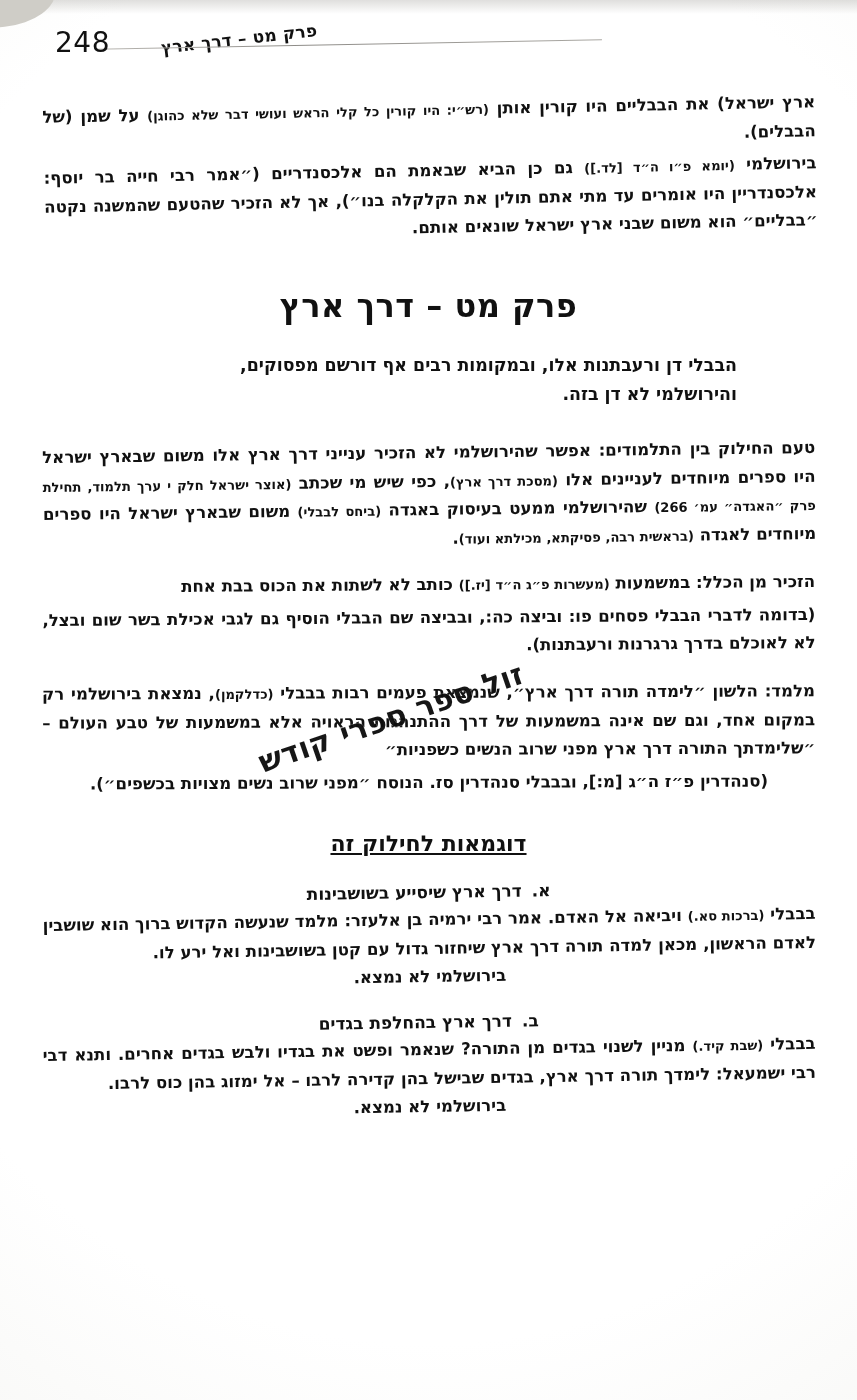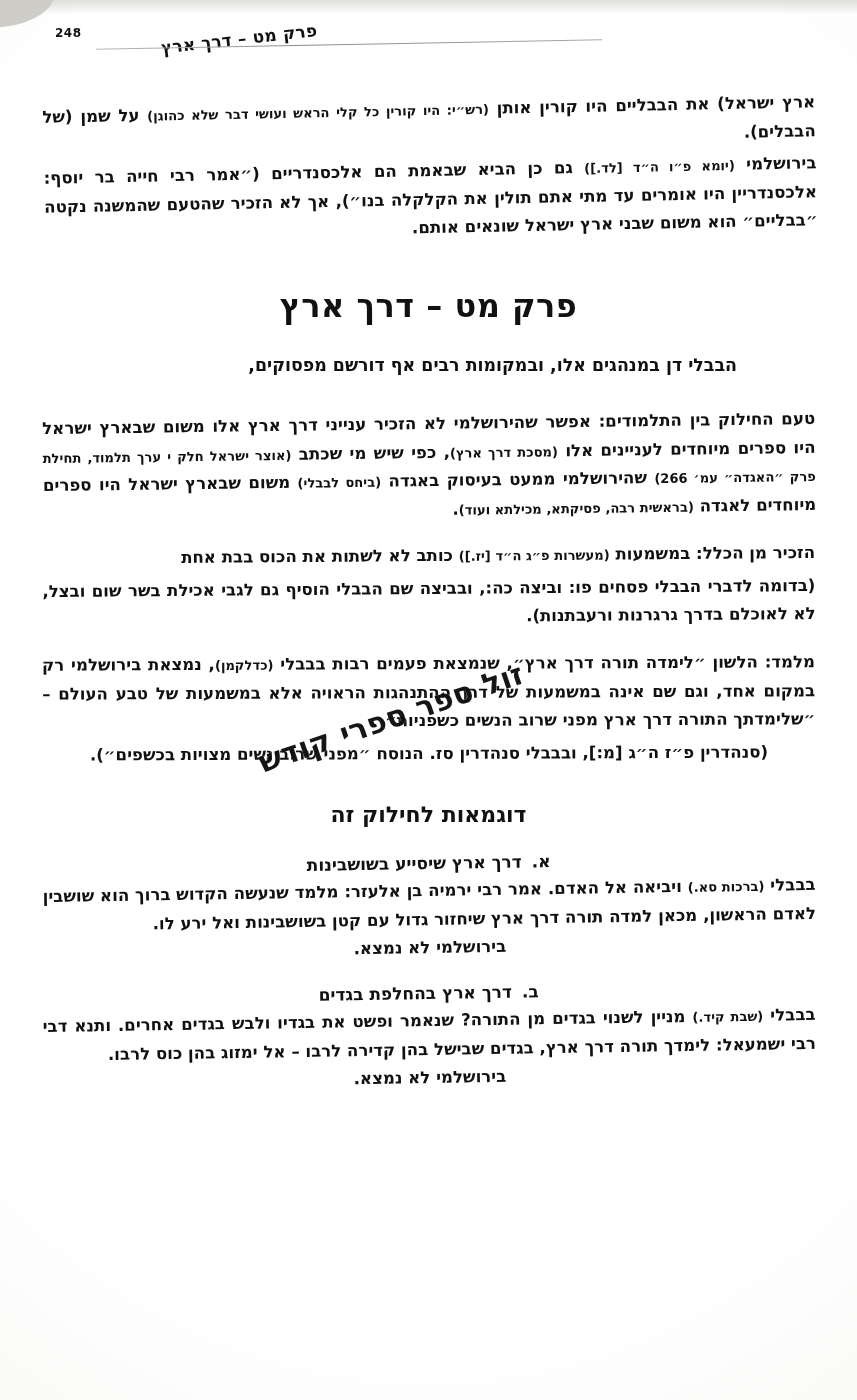--- a/index.html
+++ b/index.html
@@ -74,22 +74,22 @@
     right: 255px;
     top: 30px;
     height: 1px;
     background: linear-gradient(to right, #b9b7b2, #8e8c88 40%, #a9a7a2);
     transform: rotate(-1.1deg);
   }
   .runhead-folio {
     position: absolute;
     left: 55px;
     top: 12px;
-    font-size: 12px;
-    font-weight: 700;
+    font-size: 28px;
+    font-weight: 400;
     letter-spacing: 0.5px;
   }
 
   
   .column {
     position: absolute;
     top: 96px;
     right: 42px;
     left: 42px;
   }
@@ -139,20 +139,21 @@
     text-align: justify;
     margin: 0 78px 30px 78px;
   }
   .lede .tailline { display: block; text-align: right; }
 
   .section-title {
     text-align: center;
     font-size: 22px;
     font-weight: 800;
     margin: 34px 0 26px 0;
+    text-decoration: underline;
   }
 
   
   .item-head {
     font-size: 17px;
     font-weight: 800;
     text-align: center;
     margin: 0 0 4px 0;
   }
   .item-head .marker { margin-left: 10px; }
@@ -199,21 +200,22 @@
   <div class="column">
 
     <div class="blk skew-a">
       <p class="para"><span>ארץ ישראל) את הבבליים היו קורין אותן </span><span class="cite">(רש״י: היו קורין כל קלי הראש ועושי דבר שלא כהוגן)</span><span> על שמן (של הבבלים).</span></p>
       <p class="para"><span class="b">בירושלמי </span><span class="cite">(יומא פ״ו ה״ד [לד.])</span><span> גם כן הביא שבאמת הם אלכסנדריים (״אמר רבי חייה בר יוסף: אלכסנדריין היו אומרים עד מתי אתם תולין את הקלקלה בנו״), אך לא הזכיר שהטעם שהמשנה נקטה ״בבליים״ הוא משום שבני ארץ ישראל שונאים אותם.</span></p>
     </div>
 
     <h1 class="chapter-title">פרק מט – דרך ארץ</h1>
 
     <div class="lede">
-      <span>הבבלי דן במנהגים אלו, ובמקומות רבים אף דורשם מפסוקים,</span>
+      <span>הבבלי דן ורעבתנות אלו, ובמקומות רבים אף דורשם מפסוקים,</span>
+      <span class="tailline">והירושלמי לא דן בזה.</span>
     </div>
 
     <div class="blk skew-b">
       <p class="para"><span class="b">טעם החילוק בין התלמודים:</span><span> אפשר שהירושלמי לא הזכיר ענייני דרך ארץ אלו משום שבארץ ישראל היו ספרים מיוחדים לעניינים אלו </span><span class="cite">(מסכת דרך ארץ)</span><span>, כפי שיש מי שכתב </span><span class="cite">(אוצר ישראל חלק י ערך תלמוד, תחילת פרק ״האגדה״ עמ׳ 266)</span><span> שהירושלמי ממעט בעיסוק באגדה </span><span class="cite">(ביחס לבבלי)</span><span> משום שבארץ ישראל היו ספרים מיוחדים לאגדה </span><span class="cite">(בראשית רבה, פסיקתא, מכילתא ועוד)</span><span>.</span></p>
     </div>
 
     <div class="blk skew-c">
       <p class="para"><span class="b">הזכיר מן הכלל:</span><span class="b"> במשמעות </span><span class="cite">(מעשרות פ״ג ה״ד [יז.])</span><span class="b"> כותב לא לשתות את הכוס בבת אחת </span></p>
       <p class="para small-run"><span>(בדומה לדברי הבבלי פסחים פו: וביצה כה:, ובביצה שם הבבלי הוסיף גם לגבי אכילת בשר שום ובצל, לא לאוכלם בדרך גרגרנות ורעבתנות)</span><span>.</span></p>
     </div>

